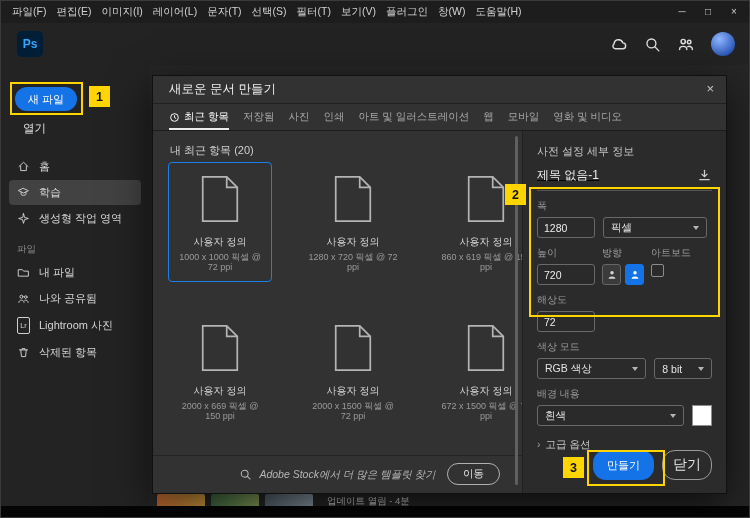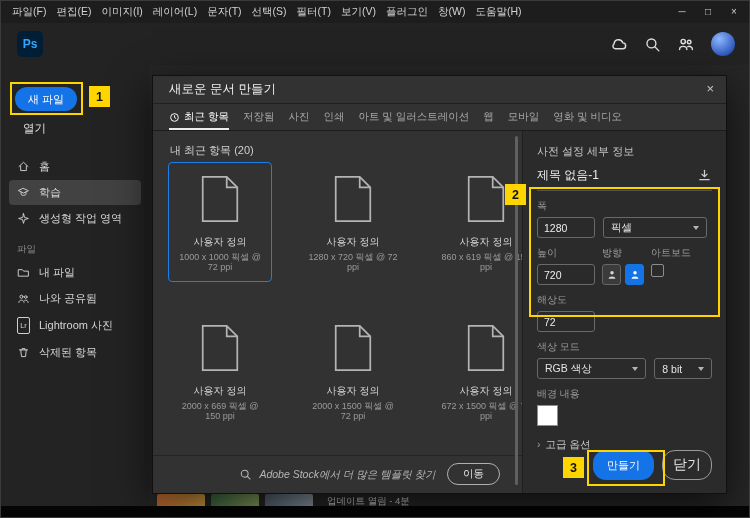--- a/index.html
+++ b/index.html
@@ -63,21 +63,21 @@
   .card-detail{font-size:9px;color:#9a9a9a;text-align:center;line-height:1.15;}
   .stock-bar{position:absolute;bottom:0;left:0;right:0;height:38px;background:#323232;border-top:1px solid #242424;display:flex;align-items:center;justify-content:center;gap:7px;}
   .stock-ic circle,.stock-ic line{stroke:#b5b5b5;fill:none;stroke-width:1.3;}
   .stock-text{font-size:10.5px;color:#b5b5b5;font-style:italic;}
   .go-btn{position:absolute;right:22px;top:7px;padding:3px 15px;font-size:10.5px;color:#e6e6e6;background:transparent;border:1.5px solid #b0b0b0;border-radius:12px;cursor:pointer;}
   .vscroll{position:absolute;left:362px;top:60px;bottom:8px;width:3px;background:#606060;border-radius:2px;}
 
   
   .details-col{position:absolute;left:369px;top:55px;right:0;bottom:0;background:#2b2b2b;border-left:1px solid #1f1f1f;padding:13px 14px 0;}
   .panel-title{font-size:11px;color:#c3c3c3;}
-  .doc-title-row{margin-top:8px;display:flex;align-items:center;justify-content:space-between;}
+  .doc-title-row{margin-top:8px;display:flex;align-items:center;justify-content:space-between;text-decoration:underline;}
   .doc-title{font-size:12px;color:#ececec;}
   .dl-ic path{stroke:#cfcfcf;fill:none;stroke-width:1.3;stroke-linecap:round;}
   .hline{margin-top:6px;border-bottom:1px solid #555;}
   .f-label{display:block;font-size:10px;color:#9c9c9c;margin:8px 0 4px;}
   .f-row{display:flex;align-items:center;gap:8px;}
   .num-input{width:58px;height:21px;background:#2a2a2a;border:1px solid #696969;border-radius:3px;color:#ececec;font-size:10.5px;padding:0 6px;}
   .select{display:flex;align-items:center;justify-content:space-between;height:21px;border:1px solid #696969;border-radius:3px;background:#2a2a2a;font-size:10.5px;color:#e3e3e3;padding:0 7px;cursor:pointer;}
   .unit-select{width:104px;}
   .cm-select{width:110px;}
   .bit-select{width:58px;}
@@ -407,20 +407,24 @@
           <span class="chev"></span>
         </div>
         <div class="select bit-select">
           <span>8 bit</span>
           <span class="chev"></span>
         </div>
       </div>
 
       <label class="f-label">배경 내용</label>
       <div class="f-row">
+        <div class="select bg-select">
+          <span>흰색</span>
+          <span class="chev"></span>
+        </div>
         <div class="swatch"></div>
       </div>
 
       <div class="advanced">
         <span class="adv-chev">›</span><span>고급 옵션</span>
       </div>
 
       <div class="actions">
         <button class="btn-create">만들기</button>
         <button class="btn-close">닫기</button>

